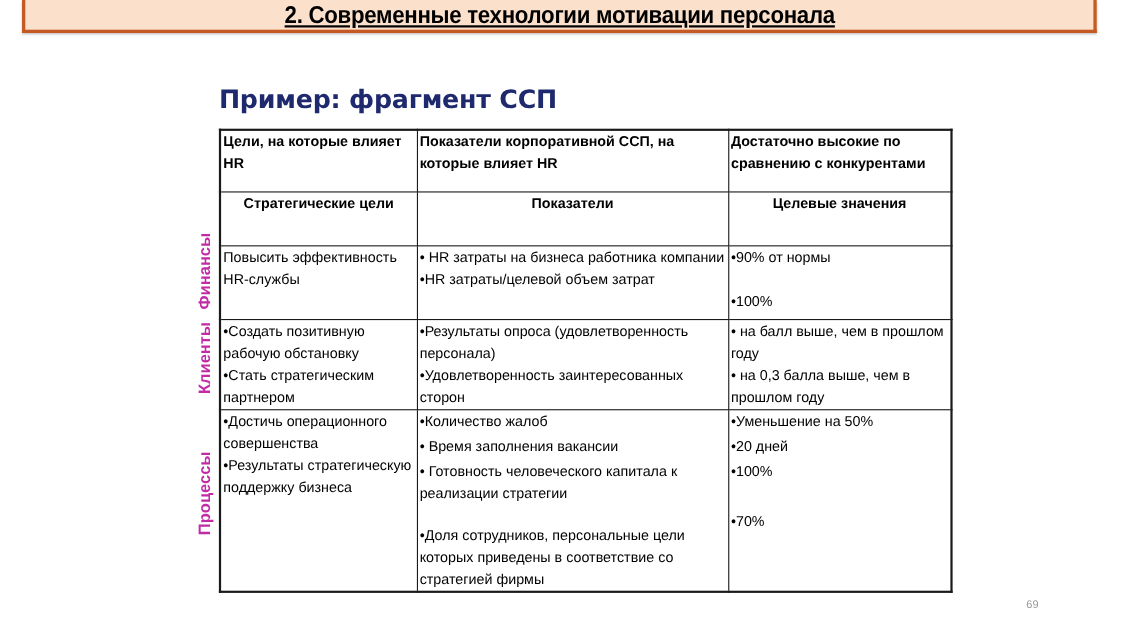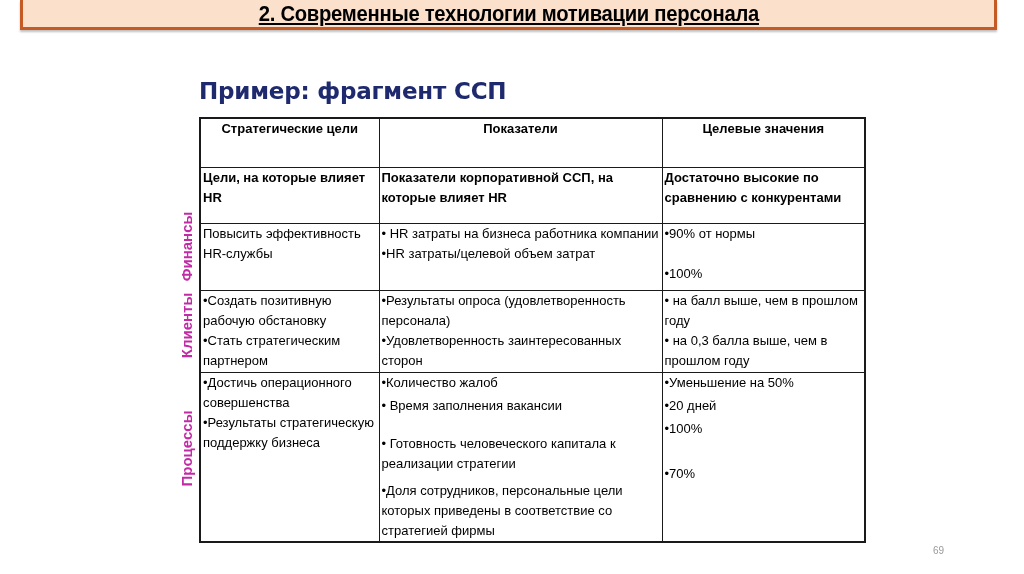--- a/index.html
+++ b/index.html
@@ -33,29 +33,29 @@
 <div class="side" style="left:143px; top:317px; width:86px;">Клиенты</div>
 <div class="side" style="left:138px; top:440px; width:96px;">Процессы</div>
 
 <table class="bsc">
   <colgroup>
       <col style="width:179px">
       <col style="width:283px">
       <col style="width:203px">
     </colgroup>
   <tbody>
-      <tr class="hdr hdr1">
+      <tr class="hdr hdr2">
+    <td>Цели, на которые влияет HR</td>
+    <td>Показатели корпоративной ССП, на которые влияет HR</td>
+    <td> Достаточно высокие по сравнению с конкурентами</td>
+  </tr>
+  <tr class="hdr hdr1">
     <td>Стратегические цели</td>
     <td>Показатели</td>
     <td>Целевые значения</td>
-  </tr>
-  <tr class="hdr hdr2">
-    <td>Цели, на которые влияет HR</td>
-    <td>Показатели корпоративной ССП, на которые влияет HR</td>
-    <td> Достаточно высокие по сравнению с конкурентами</td>
   </tr>
   <tr class="row-fin">
     <td>Повысить эффективность HR-службы</td>
     <td>
       <div>• HR затраты на бизнеса работника компании</div>
       <div>•HR затраты/целевой объем затрат</div>
     </td>
     <td>
       <div>•90% от нормы</div>
       <span class="gap-lg"></span>
@@ -77,22 +77,22 @@
     </td>
   </tr>
   <tr class="row-proc">
     <td>
       <div>•Достичь операционного совершенства</div>
       <div>•Результаты стратегическую поддержку бизнеса</div>
     </td>
     <td>
       <div>•Количество жалоб</div>
       <div style="margin-top:3px">• Время заполнения вакансии</div>
-      <div style="margin-top:18px">• Готовность человеческого капитала к реализации стратегии</div>
-      <div style="margin-top:7px">•Доля сотрудников, персональные цели которых приведены в соответствие со стратегией фирмы</div>
+      <div style="margin-top:3px">• Готовность человеческого капитала к реализации стратегии</div>
+      <div style="margin-top:18px">•Доля сотрудников, персональные цели которых приведены в соответствие со стратегией фирмы</div>
     </td>
     <td>
       <div>•Уменьшение на 50%</div>
       <div style="margin-top:3px">•20 дней</div>
       <div style="margin-top:3px">•100%</div>
       <div style="margin-top:25px">•70%</div>
     </td>
   </tr>
 </tbody>
   </table>

